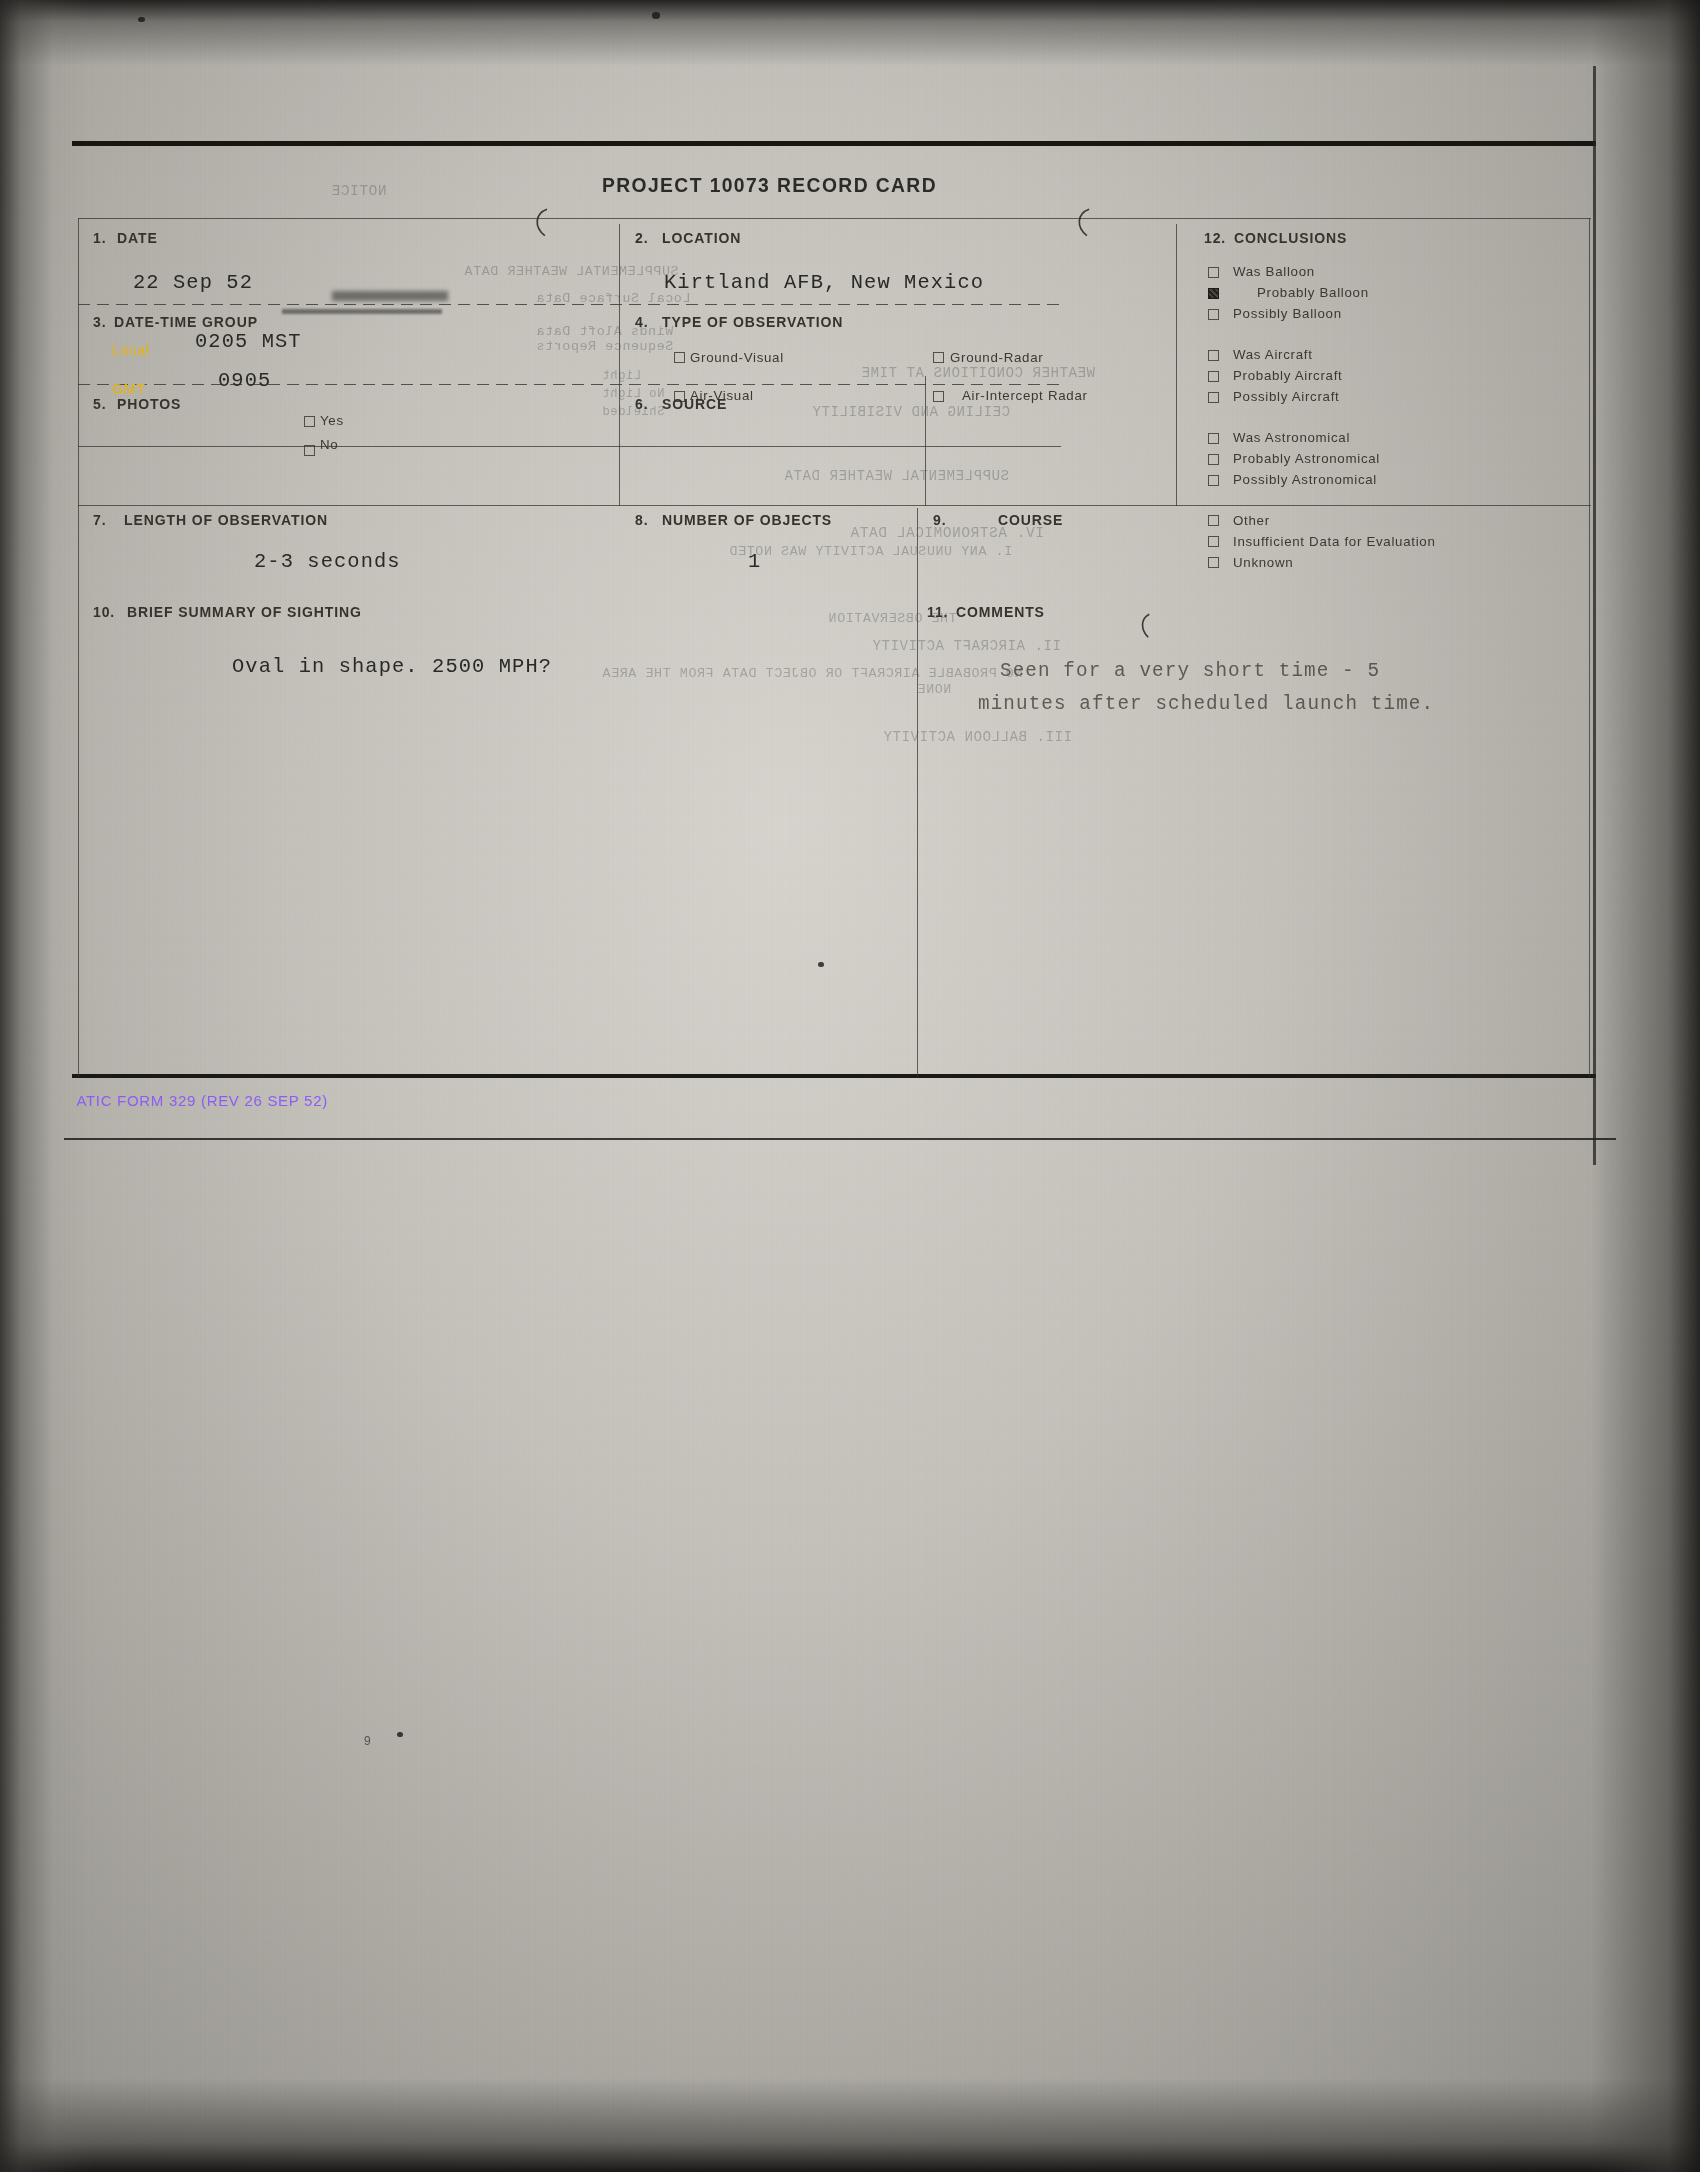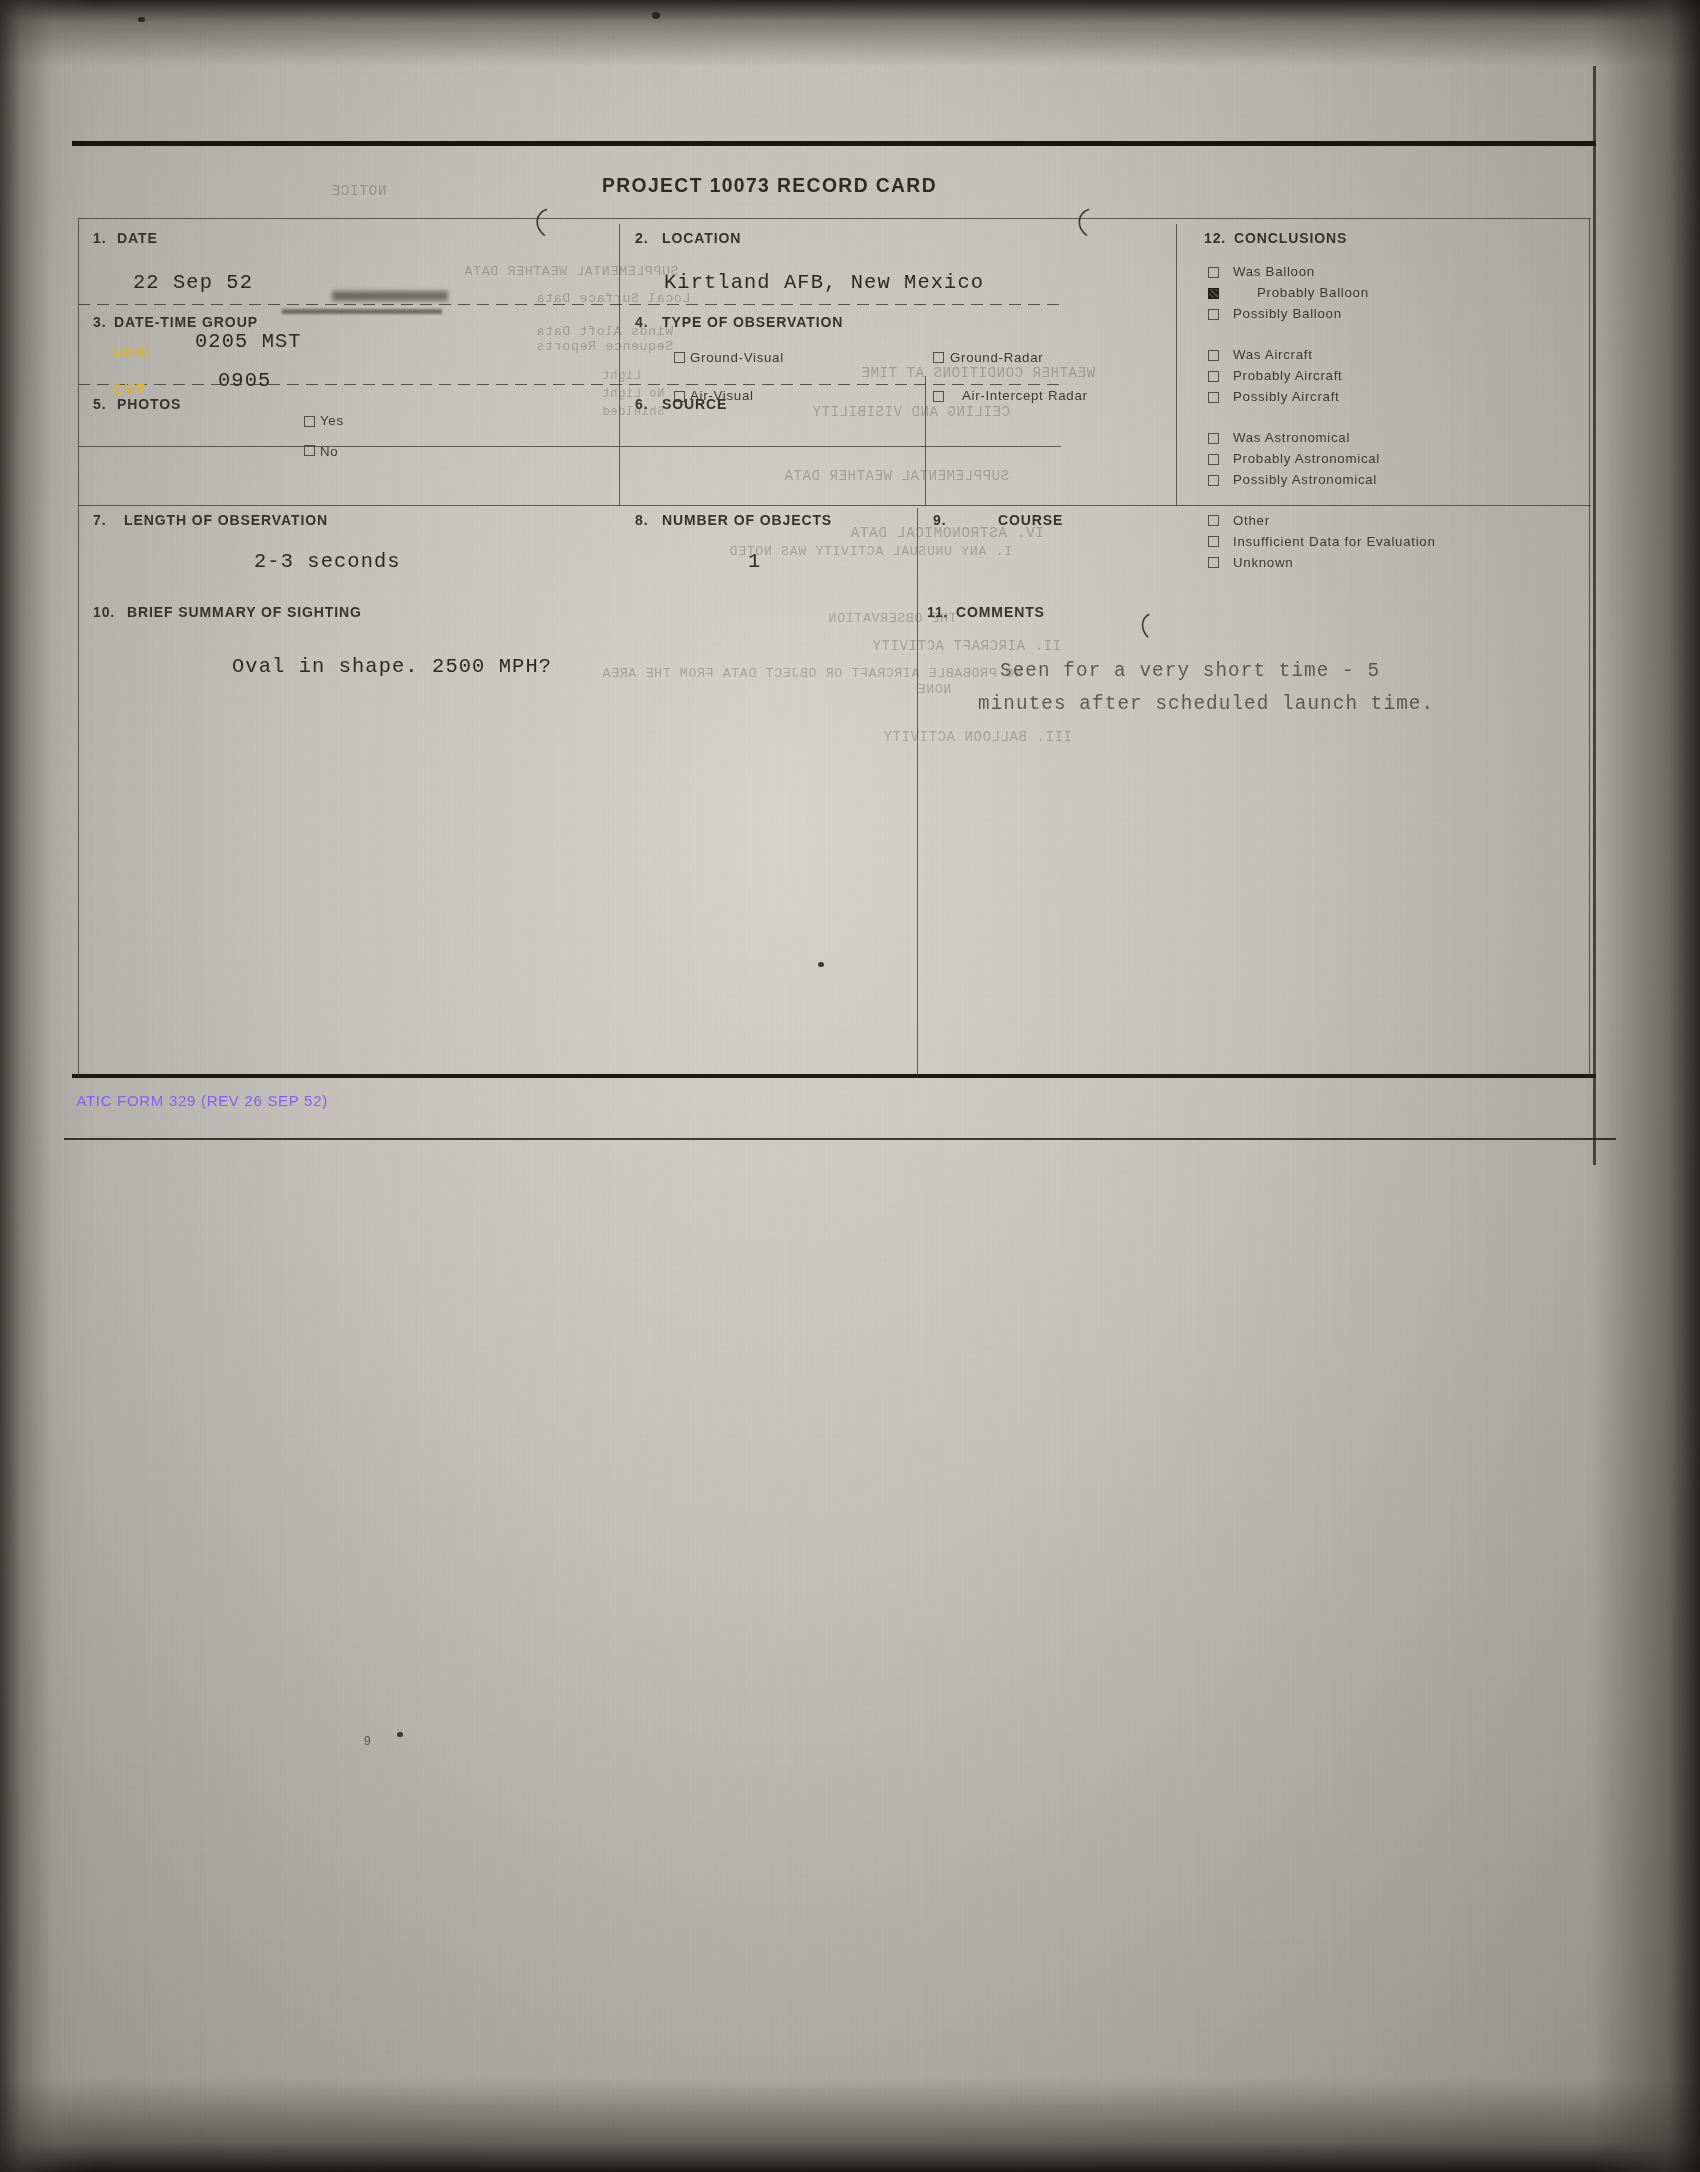--- a/index.html
+++ b/index.html
@@ -270,21 +270,21 @@
     <div class="box" style="left:602px; top:250px;"></div>
     <div class="opt" style="left:618px; top:247px;">Air-Visual</div>
     <div class="box" style="left:861px; top:250px;"></div>
     <div class="opt" style="left:878px; top:247px;margin-left:12px;">Air-Intercept Radar</div>
 
     <div class="fieldlabel" style="left:21px; top:255px;">5.</div>
     <div class="fieldlabel" style="left:45px; top:255px;">PHOTOS</div>
     <div class="box" style="left:232px; top:275px;"></div>
     <div class="opt" style="left:248px; top:272px;">Yes</div>
     <div class="box" style="left:232px; top:304px;"></div>
-    <div class="opt" style="left:248px; top:303px;">No</div>
+    <div class="opt" style="left:248px; top:296px;">No</div>
 
     <div class="fieldlabel" style="left:563px; top:255px;">6.</div>
     <div class="fieldlabel" style="left:590px; top:255px;">SOURCE</div>
     <div class="typed" style="left:596px; top:282px;"></div>
 
     <div class="fieldlabel" style="left:21px; top:371px;">7.</div>
     <div class="fieldlabel" style="left:52px; top:371px;">LENGTH OF OBSERVATION</div>
     <div class="typed" style="left:182px; top:409px;">2-3 seconds</div>
 
     <div class="fieldlabel" style="left:563px; top:371px;">8.</div>

